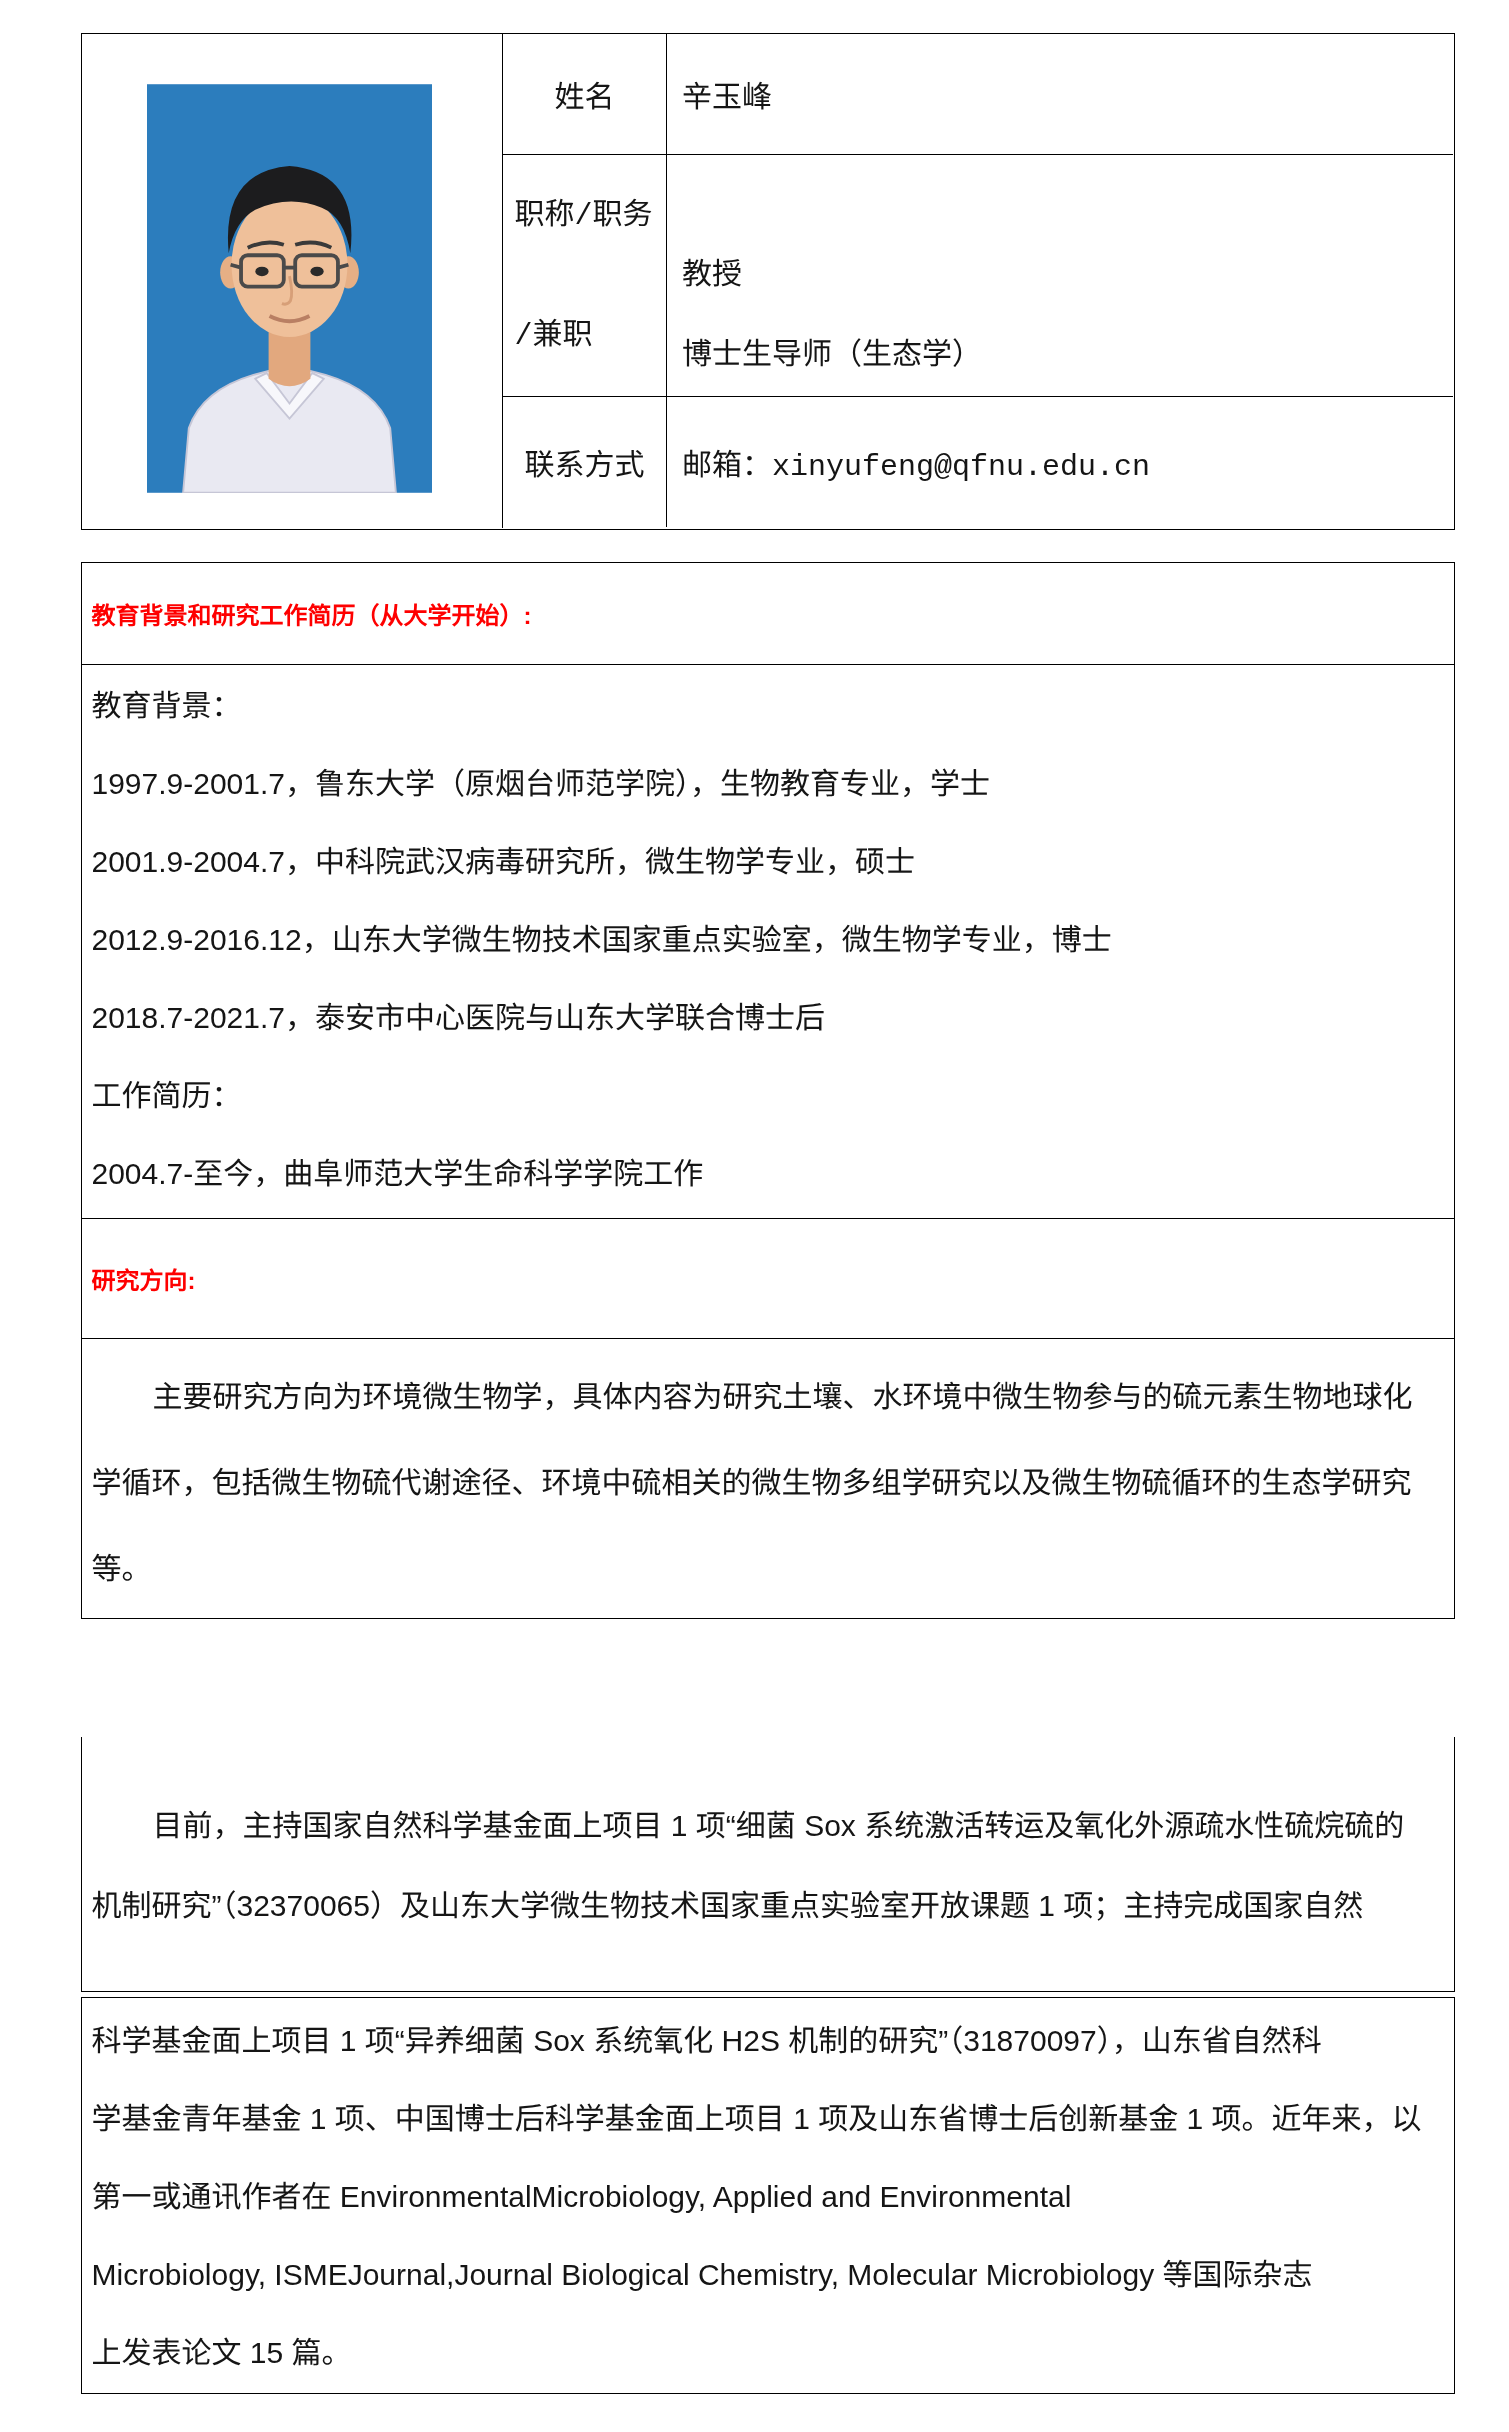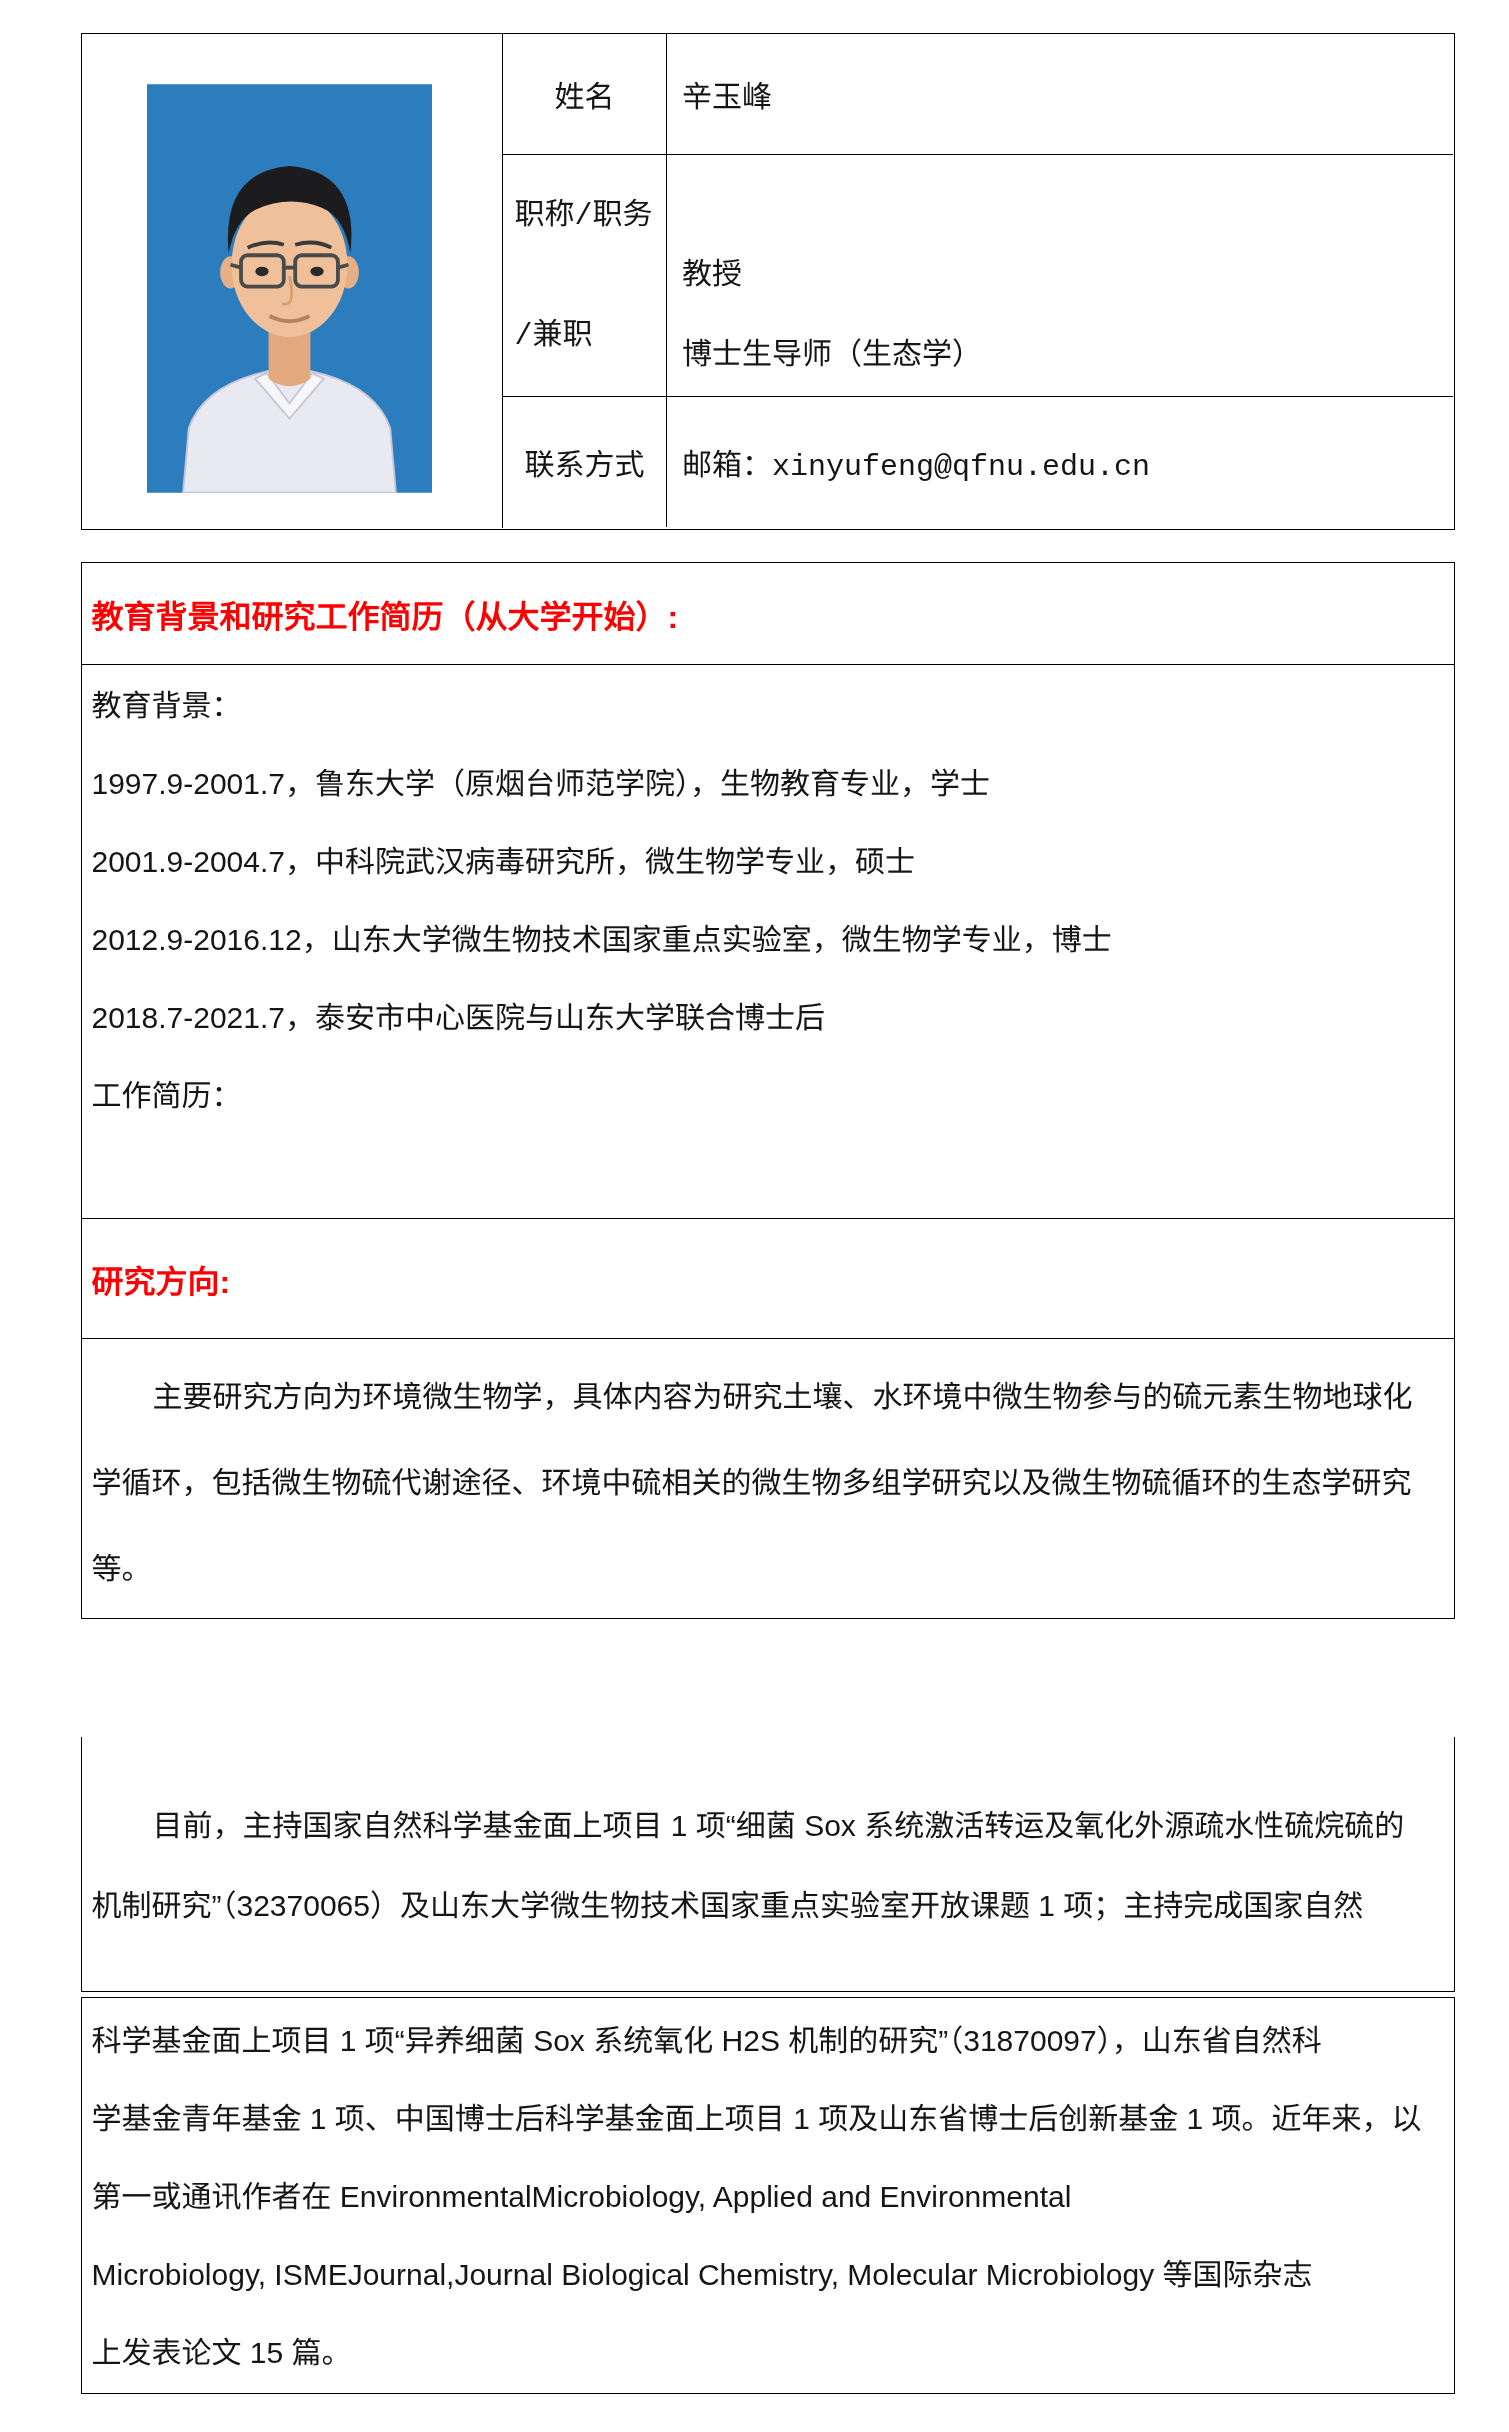--- a/index.html
+++ b/index.html
@@ -23,21 +23,21 @@
   .r3{top:362px;height:131px;}
   .label-col.r2{flex-direction:column;justify-content:center;align-items:flex-start;
     padding-left:11.4px;line-height:80px;text-align:left;gap:40px;}
   .value-col.r2{flex-direction:column;justify-content:flex-end;align-items:flex-start;line-height:80px;}
   
   .sec{
     position:absolute;left:81px;width:1374px;box-sizing:border-box;
     border:1.9px solid #000;border-top:none;background:#fff;
   }
   .sec.heading{display:flex;align-items:center;padding-left:9.5px;
-    color:#fe0000;font-weight:bold;font-size:32px;}
+    color:#fe0000;font-weight:bold;font-size:24px;}
   .sec.body-sec{padding:0 9.5px;overflow:hidden;}
   #sec-h1{top:562px;height:103px;border-top:1.9px solid #000;}
   #sec-edu{top:665px;height:554px;line-height:78px;padding-top:1.9px;}
   #sec-h2{top:1219px;height:120px;}
   #sec-dir{top:1339px;height:280px;line-height:86px;padding-top:15px;}
   #sec-h3{top:1619px;height:118px;}
   #sec-a1{top:1737px;height:255px;line-height:80px;padding-top:49px;}
   #sec-a2{top:1997px;height:397px;border-top:1.9px solid #000;line-height:78px;padding-top:3.8px;}
   .line{white-space:nowrap;overflow:hidden;}
   .indent-first .line:first-child{text-indent:61px;}
@@ -101,20 +101,21 @@
 
   <div class="sec heading" id="sec-h1">教育背景和研究工作简历（从大学开始）:</div>
 
   <div class="sec body-sec" id="sec-edu">
       <div class="line">教育背景：</div>
       <div class="line">1997.9-2001.7，鲁东大学（原烟台师范学院），生物教育专业，学士</div>
       <div class="line">2001.9-2004.7，中科院武汉病毒研究所，微生物学专业，硕士</div>
       <div class="line">2012.9-2016.12，山东大学微生物技术国家重点实验室，微生物学专业，博士</div>
       <div class="line">2018.7-2021.7，泰安市中心医院与山东大学联合博士后</div>
       <div class="line">工作简历：</div>
+      <div class="line">2004.7-至今，曲阜师范大学生命科学学院工作</div>
     </div>
 
   <div class="sec heading" id="sec-h2">研究方向:</div>
 
   <div class="sec body-sec indent-first" id="sec-dir">
       <div class="line">主要研究方向为环境微生物学，具体内容为研究土壤、水环境中微生物参与的硫元素生物地球化</div>
       <div class="line">学循环，包括微生物硫代谢途径、环境中硫相关的微生物多组学研究以及微生物硫循环的生态学研究</div>
       <div class="line">等。</div>
     </div>
 

